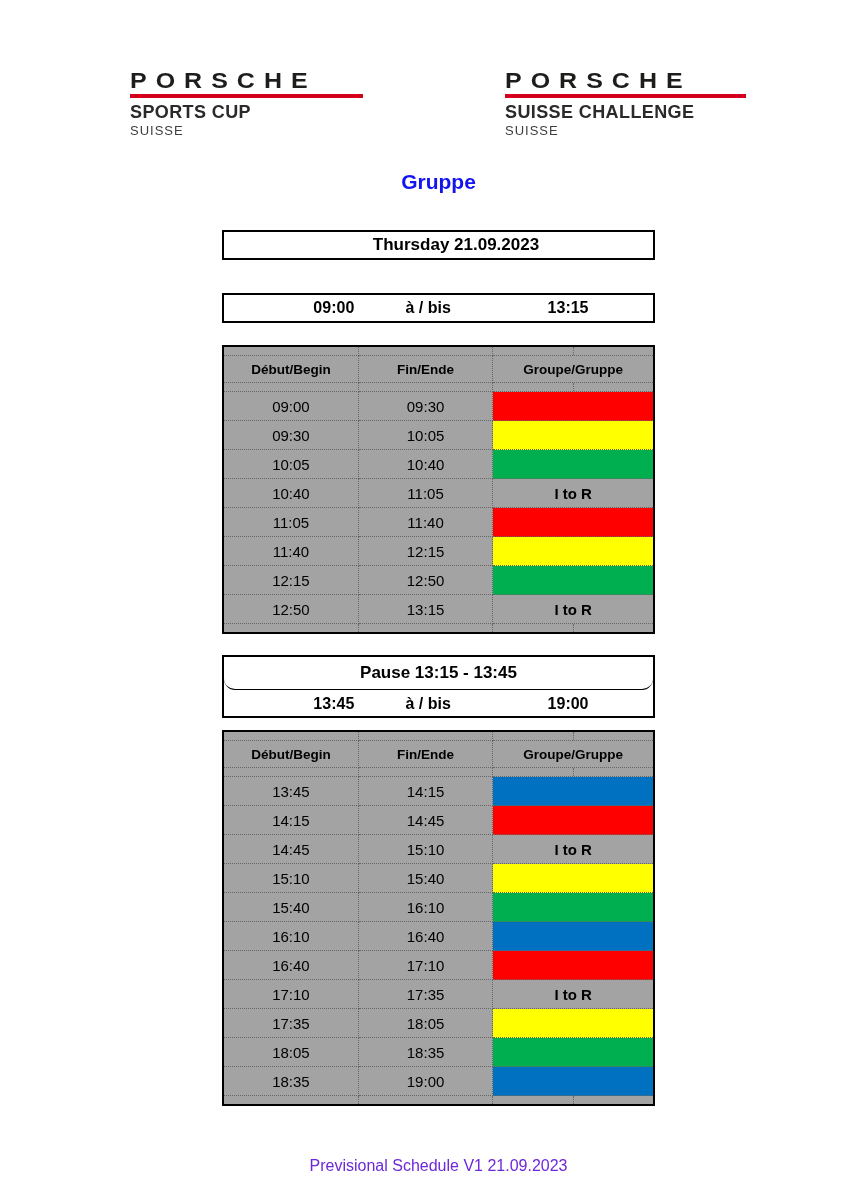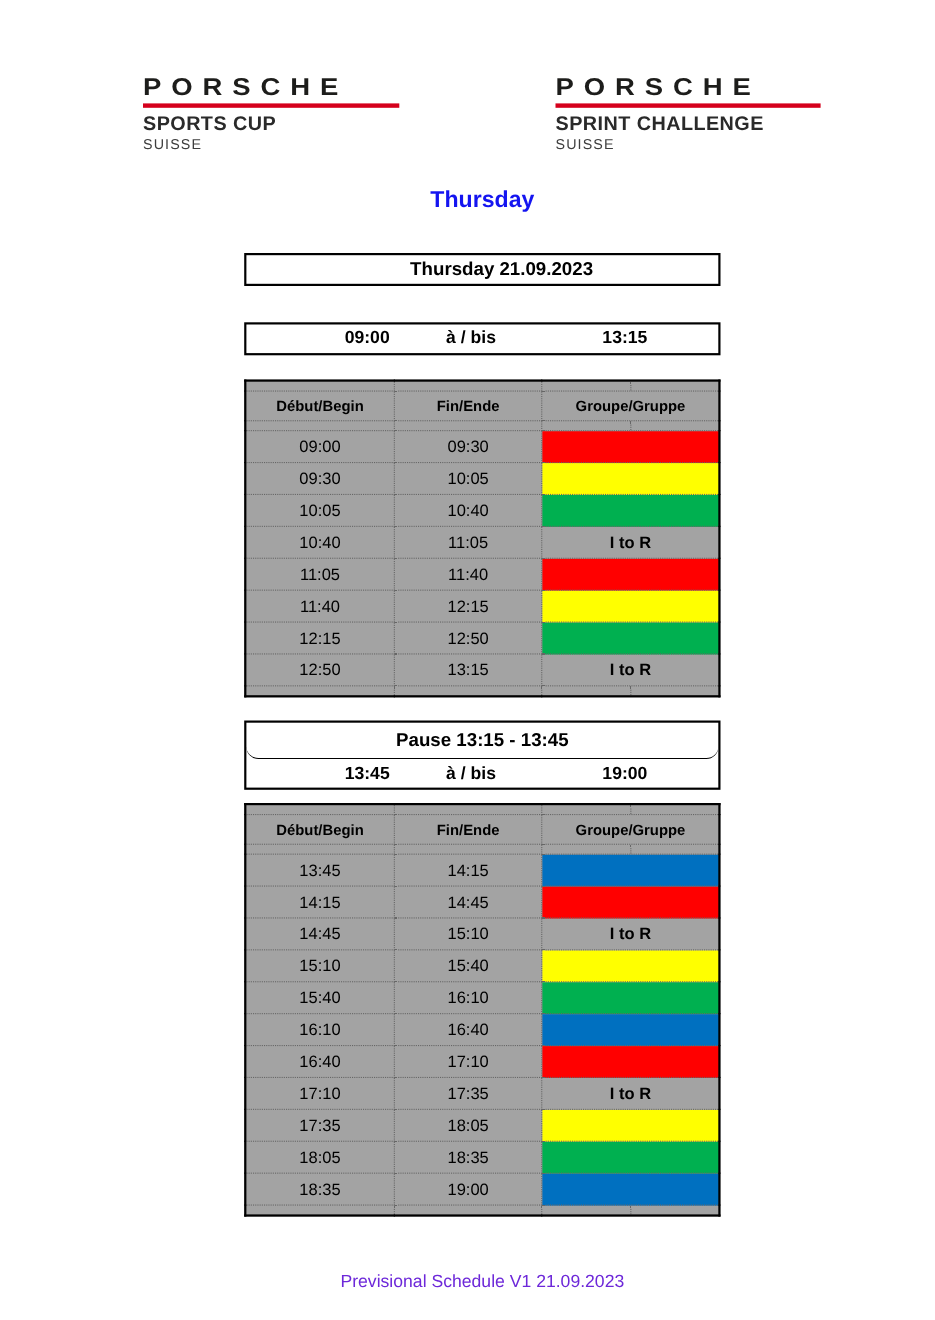--- a/index.html
+++ b/index.html
@@ -73,25 +73,25 @@
   <div class="logo left">
     <div class="brand">PORSCHE</div>
     <div class="redline" style="background: rgb(213, 0, 28);"></div>
     <div class="series">SPORTS CUP</div>
     <div class="region">SUISSE</div>
   </div>
 
   <div class="logo right">
     <div class="brand">PORSCHE</div>
     <div class="redline" style="background: rgb(213, 0, 28);"></div>
-    <div class="series">SPRINT CHALLENGE</div>
+    <div class="series">SUISSE CHALLENGE</div>
     <div class="region">SUISSE</div>
   </div>
 
-  <div class="page-title" style="color: rgb(20, 20, 240);">Thursday</div>
+  <div class="page-title" style="color: rgb(20, 20, 240);">Gruppe</div>
 
   <div class="box day-box">Thursday 21.09.2023</div>
 
   <div class="box time-box">
     <span class="t start">09:00</span>
     <span class="t sep">à / bis</span>
     <span class="t end">13:15</span>
   </div>
 
   <table class="sched one">

